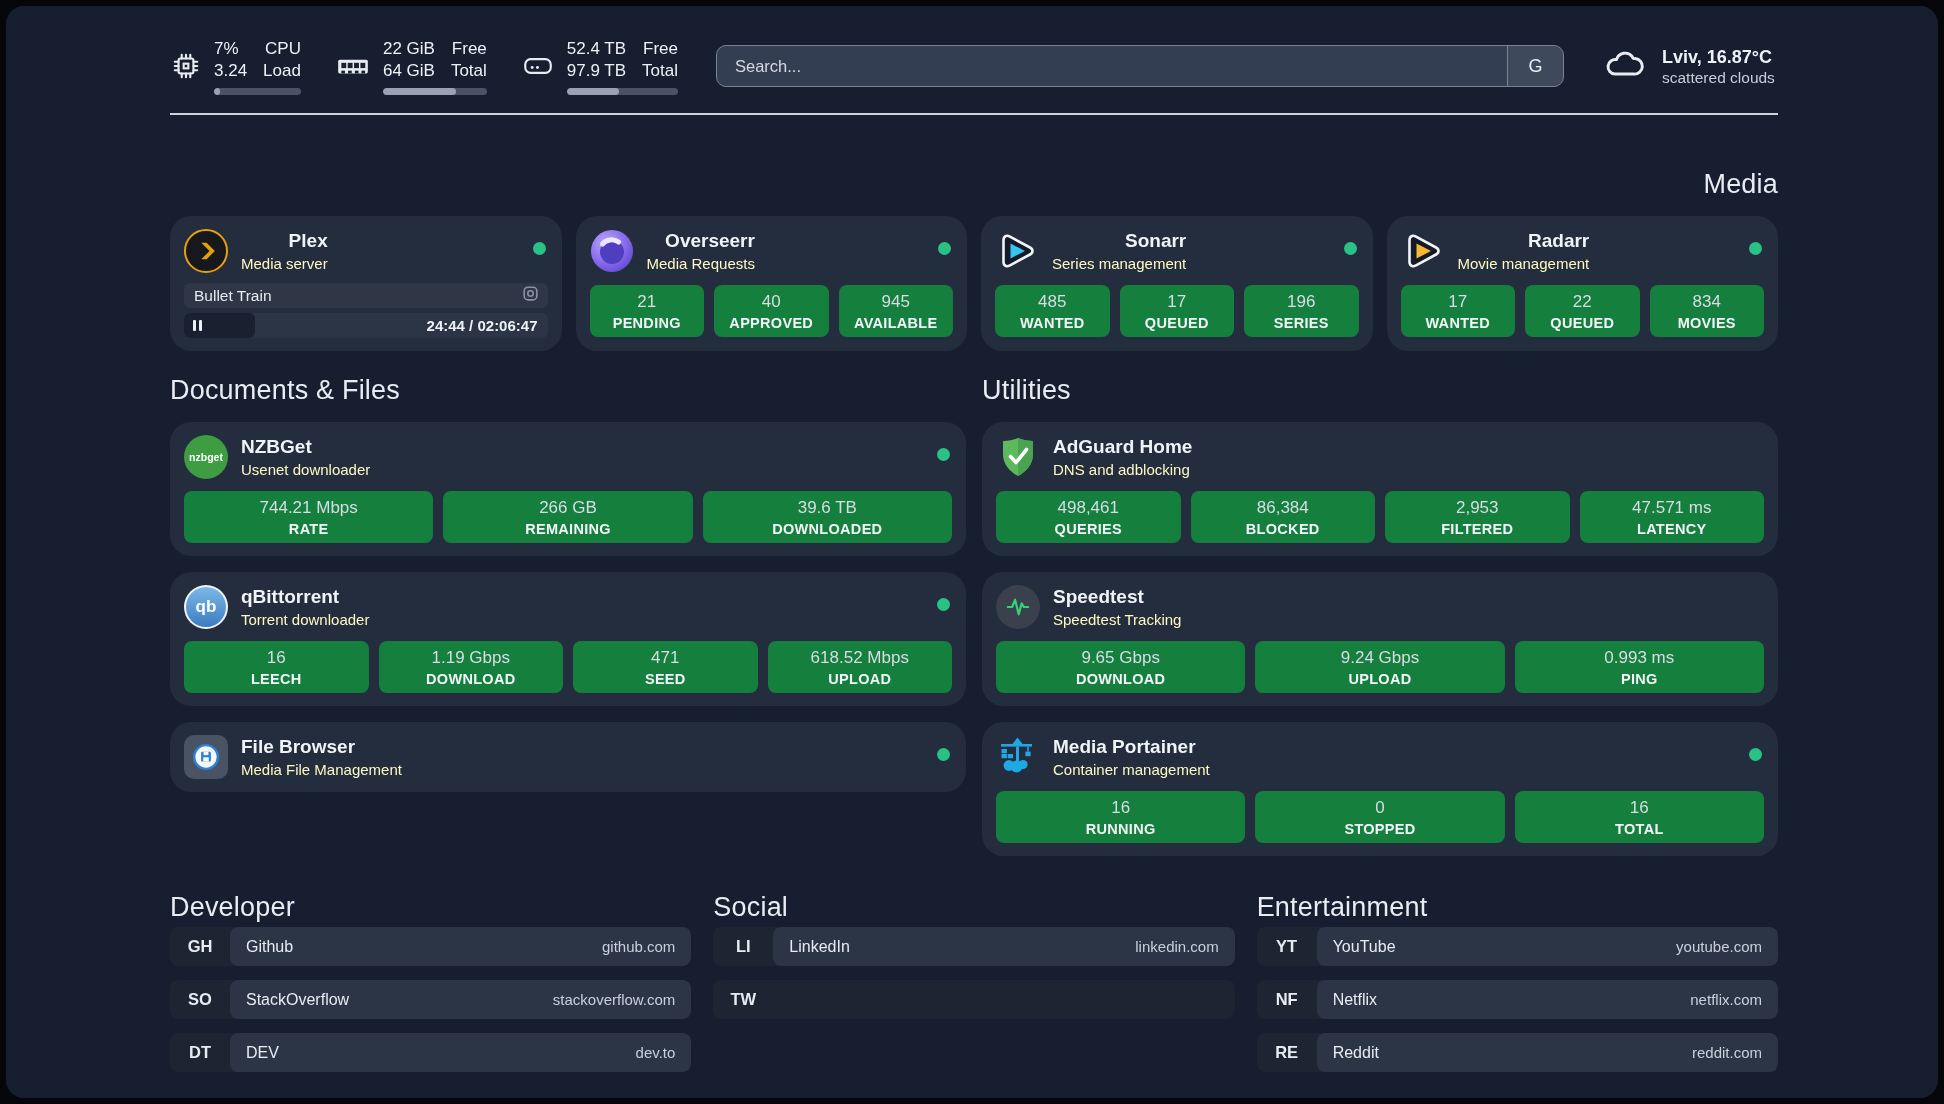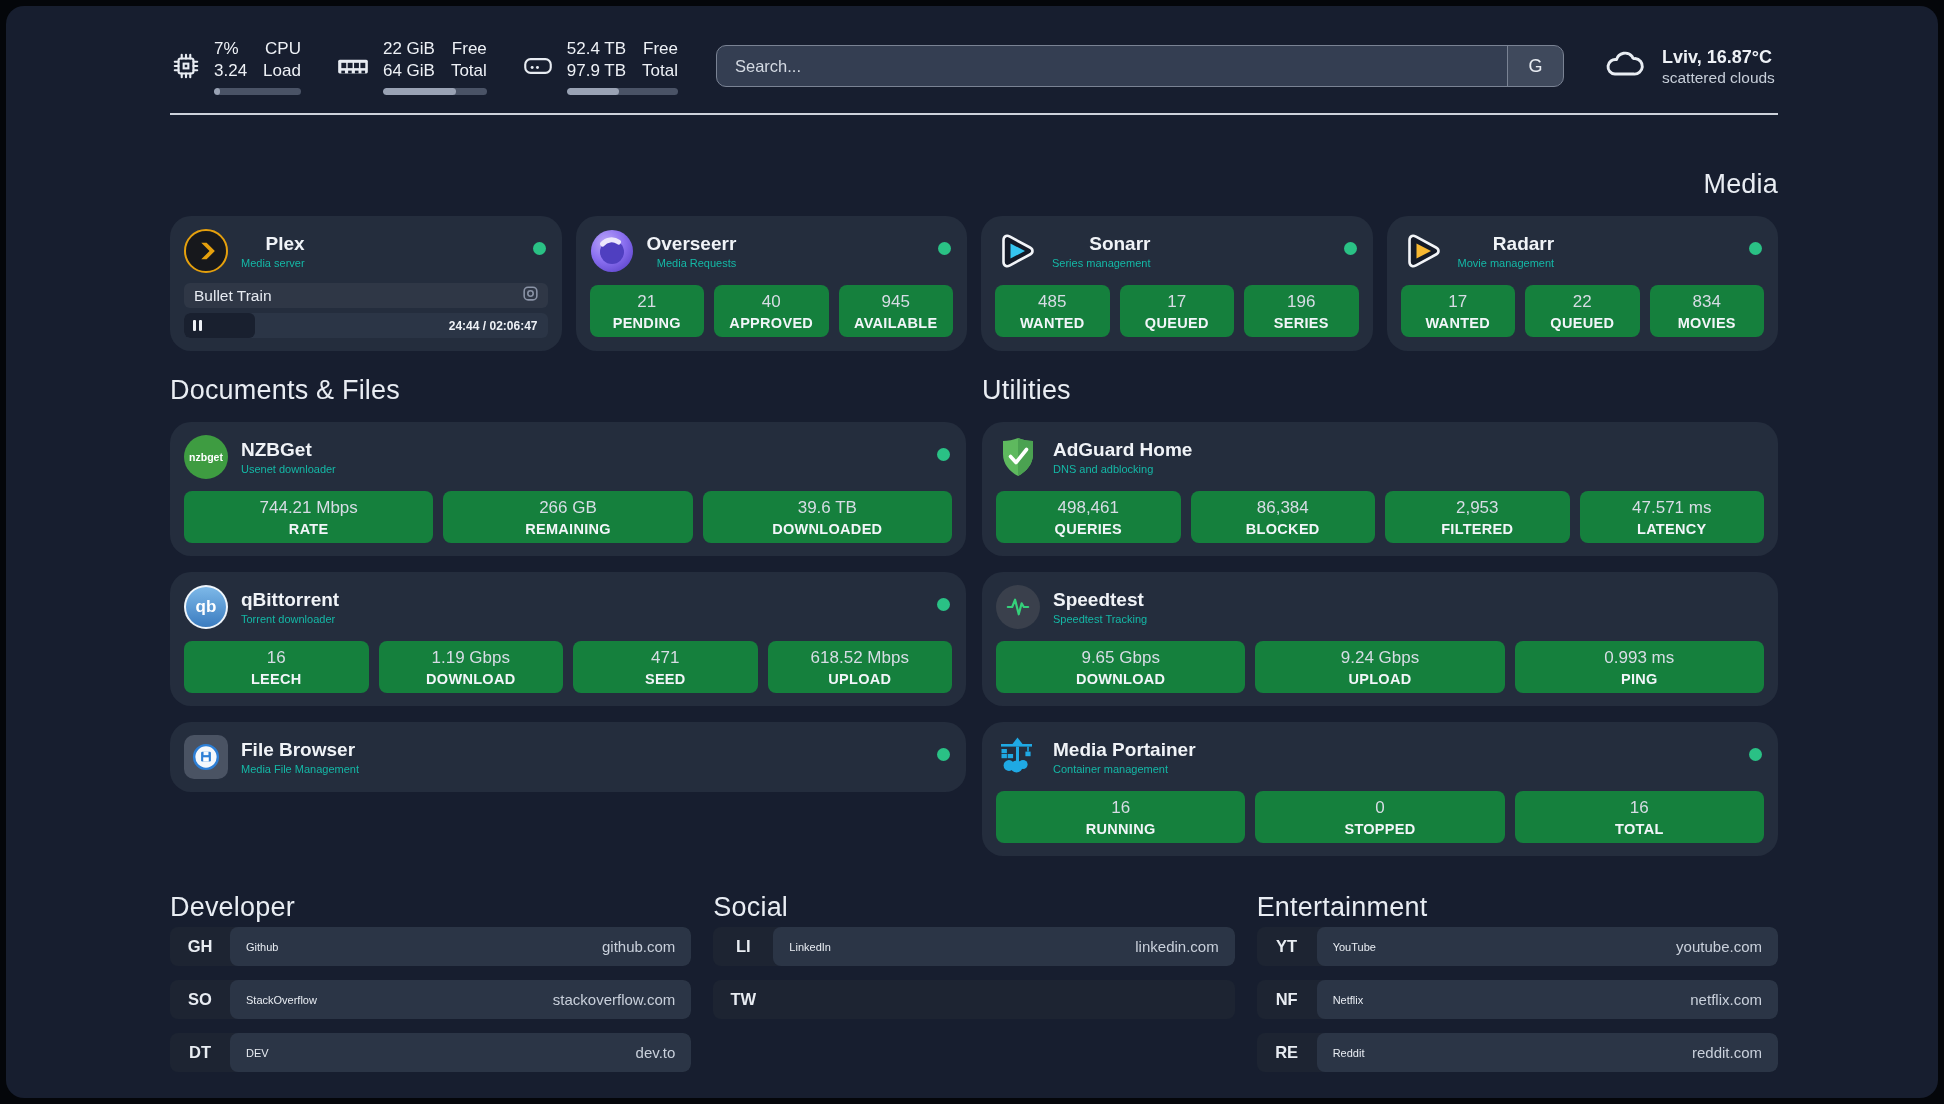--- a/index.html
+++ b/index.html
@@ -37,41 +37,41 @@
   
   h2.sec { font-size:27px; font-weight:500; color:#e9edf3; letter-spacing:.2px; }
   .section-media { margin-top:54px;text-align:right; }
   .section-media h2 { margin-bottom:16px; }
   .media-grid { display:grid; grid-template-columns:repeat(4,1fr); gap:14px; }
 
   .card { background:#242d3d; border-radius:21px; padding:13px 14px; position:relative; }
   .card-head { display:flex; gap:13px; align-items:center; height:44px; }
   .titles { display:flex; flex-direction:column; justify-content:center; }
   .app-name { font-size:19px; font-weight:600; color:#f0f3f7; line-height:1.15; }
-  .app-desc { font-size:11px; color:#14b8a6; margin-top:3px; }
+  .app-desc { font-size:15px; color:#fef9c3; margin-top:3px; }
   .status-dot { position:absolute; top:26px; right:16px; width:13px; height:13px; border-radius:50%;
                 background:#2ac185; }
 
   .stat-row { display:flex; gap:10px; margin-top:12px; }
   .stat-tile { flex:1; background:#15803d; border-radius:8px; height:52px; display:flex;
                flex-direction:column; align-items:center; justify-content:center; gap:3px; }
   .stat-value { font-size:17px; color:#d7dce5; }
   .stat-label { font-size:14.5px; font-weight:700; color:#f2f5f9; letter-spacing:.3px; }
 
   
   .np-title { margin-top:10px; height:25px; background:rgba(255,255,255,.05); border-radius:6px;
               display:flex; align-items:center; padding:0 8px 0 10px; font-size:15.5px; color:#e6eaf1; }
   .np-title .grow { flex:1; }
   .np-progress { margin-top:5px; height:25px; background:#2b3546; border-radius:6px; position:relative;
                  display:flex; align-items:center; overflow:hidden; }
   .np-elapsed { position:absolute; left:0; top:0; bottom:0; background:#19202f; border-radius:6px;
                 display:flex; align-items:center; padding-left:9px; }
   .pause-bars { display:flex; gap:3px; }
   .pause-bars i { width:3px; height:11px; background:#eef1f6; border-radius:1px; }
-  .np-time { margin-left:auto; padding-right:10px; font-size:12px; font-weight:600; color:#eef1f6;
+  .np-time { margin-left:auto; padding-right:10px; font-size:15px; font-weight:600; color:#eef1f6;
              position:relative; z-index:1; }
 
   
   .two-col { display:grid; grid-template-columns:1fr 1fr; gap:0 16px; margin-top:24px; }
   .col { display:flex; flex-direction:column; gap:16px; }
 
   
   .logo { width:44px; height:44px; flex:0 0 44px; display:flex; align-items:center; justify-content:center; }
   .logo-circle { width:44px; height:44px; border-radius:50%; display:flex; align-items:center;
                  justify-content:center; }
@@ -85,21 +85,21 @@
 
   
   .bm-grid { display:grid; grid-template-columns:repeat(3,1fr); gap:22px; margin-top:36px; }
   .bm-col h2 { margin-bottom:4px; }
   .bm-row { display:flex; align-items:stretch; background:#1d2432; border-radius:8px; height:39px;
             margin-bottom:14px; overflow:hidden; cursor:pointer; }
   .bm-abbr { width:60px; display:flex; align-items:center; justify-content:center; font-size:16.5px;
              font-weight:600; color:#e8ecf2; }
   .bm-pill { flex:1; background:#2b3546; border-radius:8px; display:flex; align-items:center;
              justify-content:space-between; padding:0 16px; }
-  .bm-name { color:#e8ecf2; font-size:11px; }
+  .bm-name { color:#e8ecf2; font-size:16px; }
   .bm-url { color:#c9d0db; font-size:15px; }
 </style>
 </head>
 <body>
 
 <div class="frame">
 
   <header class="topbar">
     <div class="sys-stats">
 

